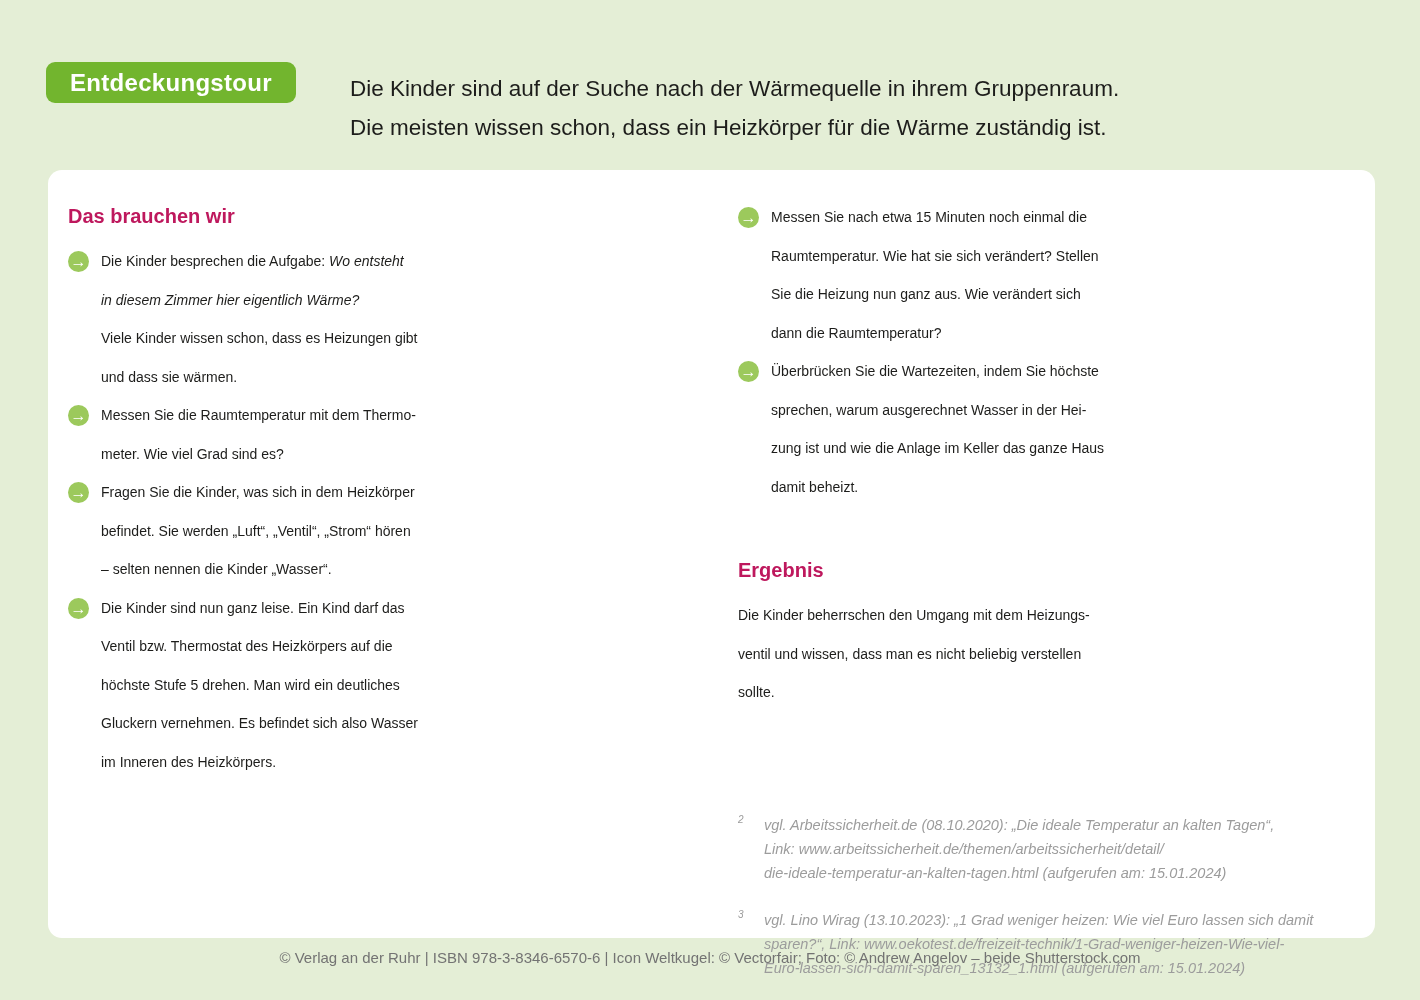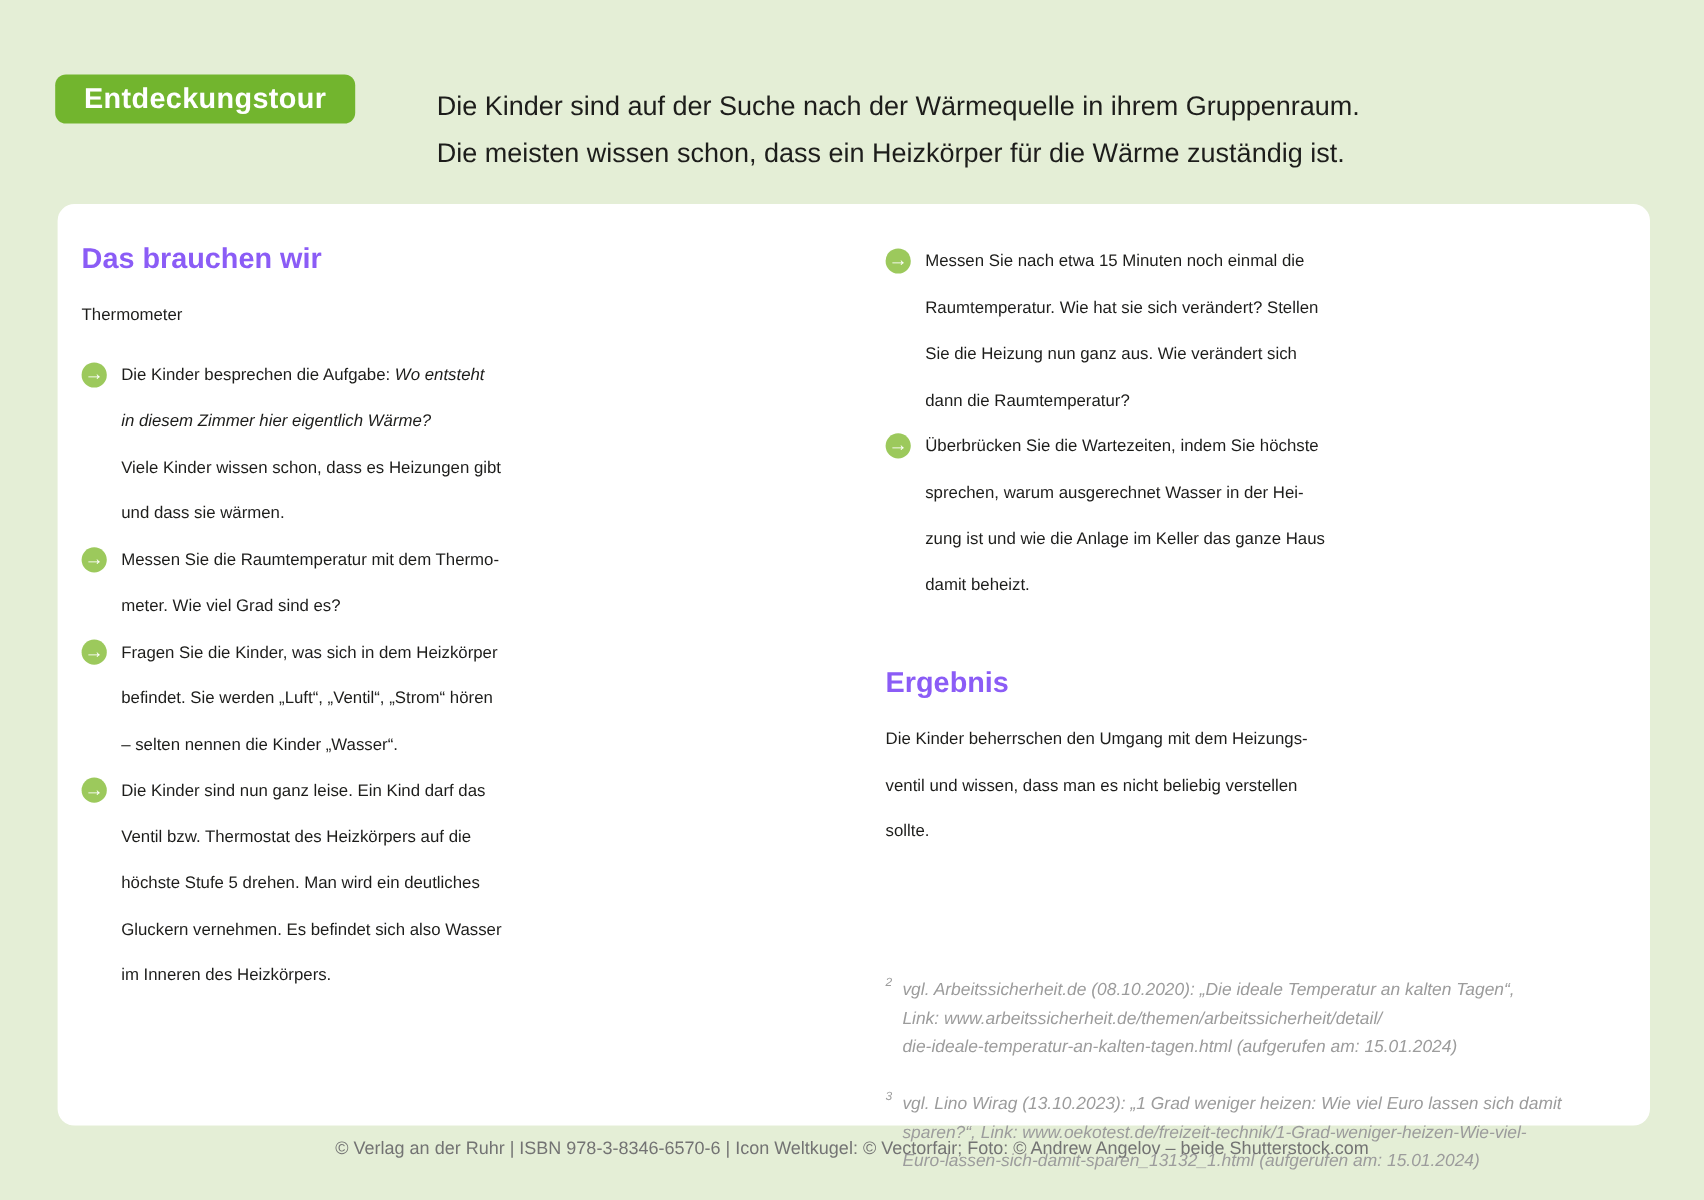--- a/index.html
+++ b/index.html
@@ -23,43 +23,43 @@
     padding: 0 24px;
     background: #72b52e;
     border-radius: 9px;
     color: #ffffff;
     font-size: 24px;
     font-weight: bold;
     letter-spacing: 0.3px;
   }
   .intro {
     position: absolute;
-    left: 364px; top: 69px;
+    left: 350px; top: 69px;
     width: 920px;
     font-size: 22.5px;
     line-height: 39px;
     color: #1d1d1b;
     white-space: pre-line;
   }
 
   
   .card {
     position: absolute;
     left: 48px; top: 170px;
     width: 1327px; height: 768px;
     background: #ffffff;
     border-radius: 14px;
   }
 
   .col-left  { position: absolute; left: 20px;  top: 31px; width: 610px; }
   .col-right { position: absolute; left: 690px; top: 28px; width: 625px; }
 
   .h-blue {
-    color: #8b5cf6;
-    font-size: 24px;
+    color: #be185d;
+    font-size: 20px;
     font-weight: bold;
     line-height: 30px;
   }
   .body-text {
     color: #1d1d1b;
     font-size: 14px;
     line-height: 38.5px;
     white-space: pre-line;
   }
   .needs-item { margin-top: 12px; }
@@ -101,21 +101,21 @@
     font-size: 14.5px;
     line-height: 24px;
     margin-bottom: 23px;
   }
   .footnote-marker {
     flex: 0 0 14px;
     font-size: 10px;
     line-height: 24px;
     transform: translateY(-5px);
   }
-  .footnote-text { flex: 1; white-space: pre-line; }
+  .footnote-text { flex: 1; white-space: pre-line; margin-left: 12px; }
 
   .footer {
     position: absolute;
     left: 0; right: 0;
     top: 949px;
     text-align: center;
     color: #737373;
     font-size: 15px;
   }
 </style>
@@ -126,21 +126,20 @@
 
   <div class="badge">Entdeckungstour</div>
 
   <div class="intro">Die Kinder sind auf der Suche nach der Wärmequelle in ihrem Gruppenraum.
 Die meisten wissen schon, dass ein Heizkörper für die Wärme zuständig ist.</div>
 
   <div class="card">
 
     <div class="col-left">
       <div class="h-blue">Das brauchen wir</div>
-      <div class="body-text needs-item">Thermometer</div>
 
 
       <ul class="steps">
         <li>
           <span class="bullet">→</span>
           <span class="body-text step-text"><span>Die Kinder besprechen die Aufgabe: </span><span class="italic">Wo entsteht
 in diesem Zimmer hier eigentlich Wärme?</span><span>
 Viele Kinder wissen schon, dass es Heizungen gibt
 und dass sie wärmen.</span></span>
         </li>

